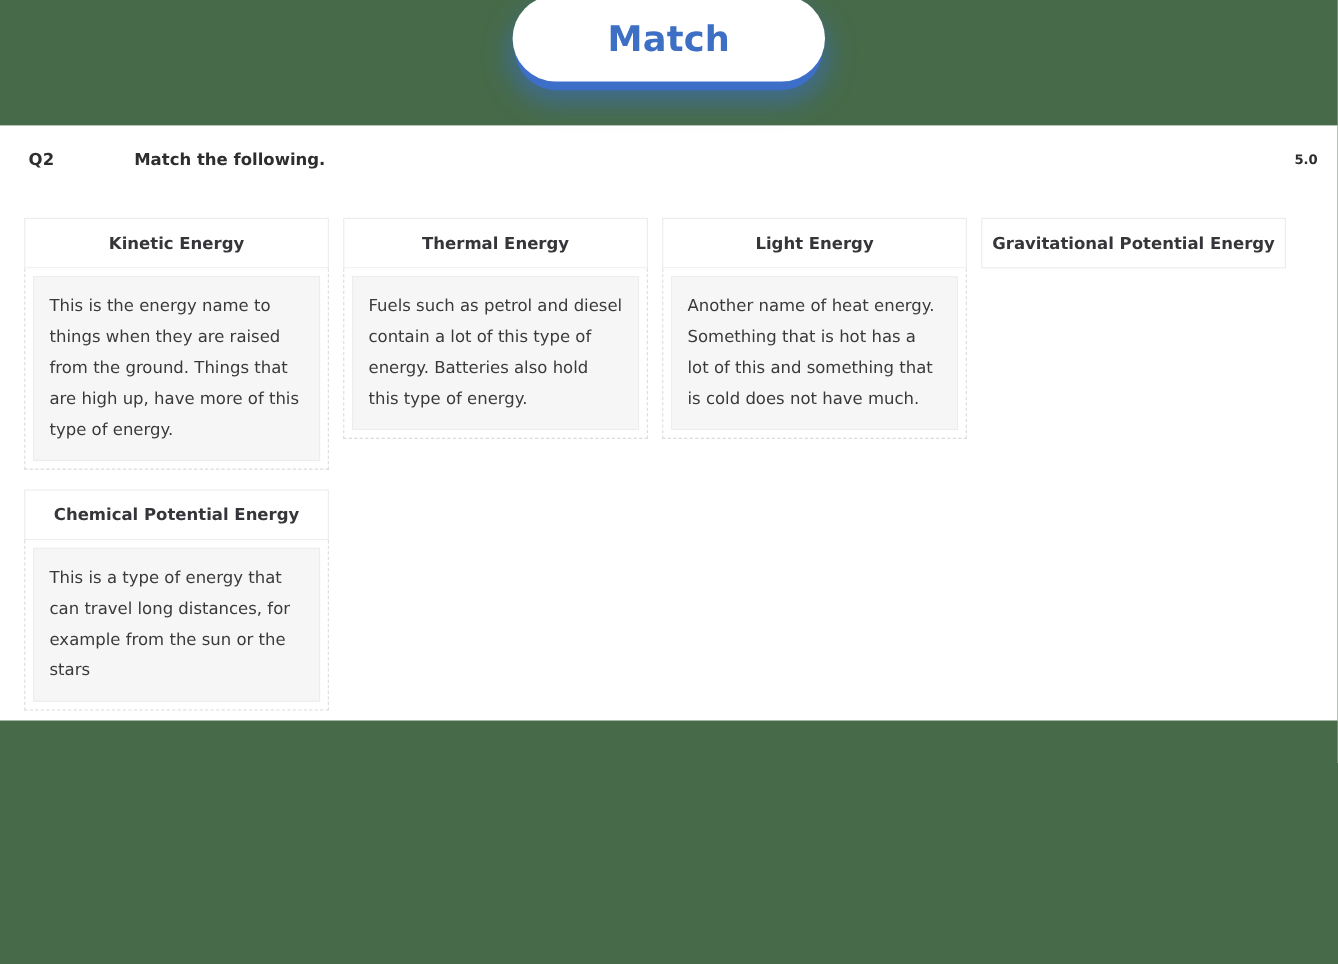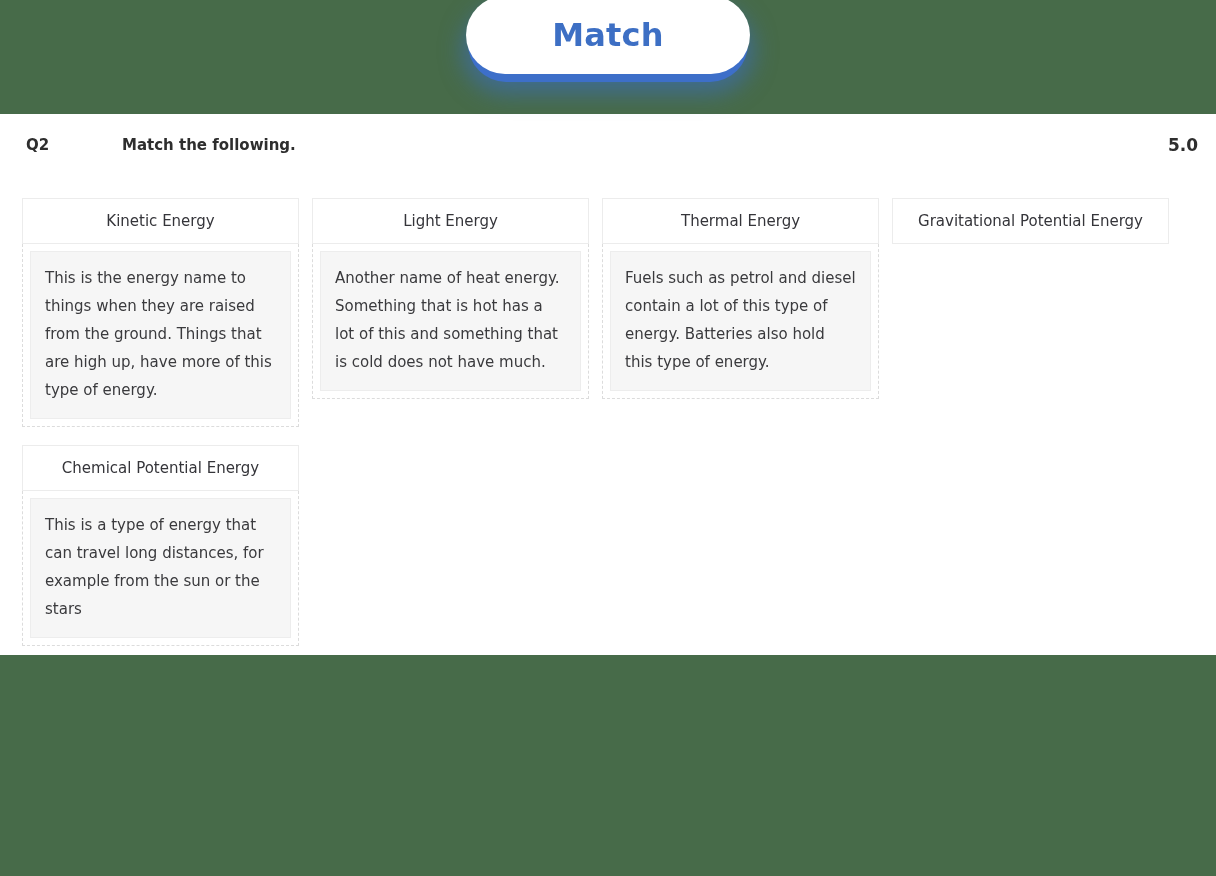--- a/index.html
+++ b/index.html
@@ -107,21 +107,21 @@
     font-size: 15px;
     font-weight: 700;
     color: #2e2e2e;
     line-height: 30px;
     text-align: center;
   }
   .q-score {
     position: absolute;
     right: 22px;
     top: 0;
-    font-size: 17px;
+    font-size: 12px;
     font-weight: 700;
     color: #2e2e2e;
     line-height: 30px;
   }
 
   
   .cards {
     position: absolute;
     left: 22px;
     top: 84px;
@@ -149,21 +149,21 @@
     display: flex;
     align-items: center;
     justify-content: center;
     padding: 0 8px;
     box-sizing: border-box;
   }
 
   .card-header-label {
     font-size: 15px;
     color: #35353a;
-    font-weight: 400;
+    font-weight: 700;
     line-height: 1.2;
     white-space: nowrap;
   }
 
   .dropzone {
     border: 1px dashed #dcdcdc;
     border-top: none;
     padding: 7px;
     box-sizing: border-box;
     min-height: 60px;
@@ -221,36 +221,36 @@
         </div>
         <div class="dropzone">
           <div class="answer-tile">
             <span class="answer-text">This is the energy name to things when they are raised from the ground. Things that are high up, have more of this type of energy.</span>
           </div>
         </div>
       </div>
 
       <div class="card">
         <div class="card-header">
+          <span class="card-header-label">Thermal Energy</span>
+        </div>
+        <div class="dropzone">
+          <div class="answer-tile">
+            <span class="answer-text">Fuels such as petrol and diesel contain a lot of this type of energy. Batteries also hold this type of energy.</span>
+          </div>
+        </div>
+      </div>
+
+      <div class="card">
+        <div class="card-header">
           <span class="card-header-label">Light Energy</span>
         </div>
         <div class="dropzone">
           <div class="answer-tile">
             <span class="answer-text">Another name of heat energy. Something that is hot has a lot of this and something that is cold does not have much.</span>
-          </div>
-        </div>
-      </div>
-
-      <div class="card">
-        <div class="card-header">
-          <span class="card-header-label">Thermal Energy</span>
-        </div>
-        <div class="dropzone">
-          <div class="answer-tile">
-            <span class="answer-text">Fuels such as petrol and diesel contain a lot of this type of energy. Batteries also hold this type of energy.</span>
           </div>
         </div>
       </div>
 
       <div class="card">
         <div class="card-header">
           <span class="card-header-label">Gravitational Potential Energy</span>
         </div>
       </div>
 

